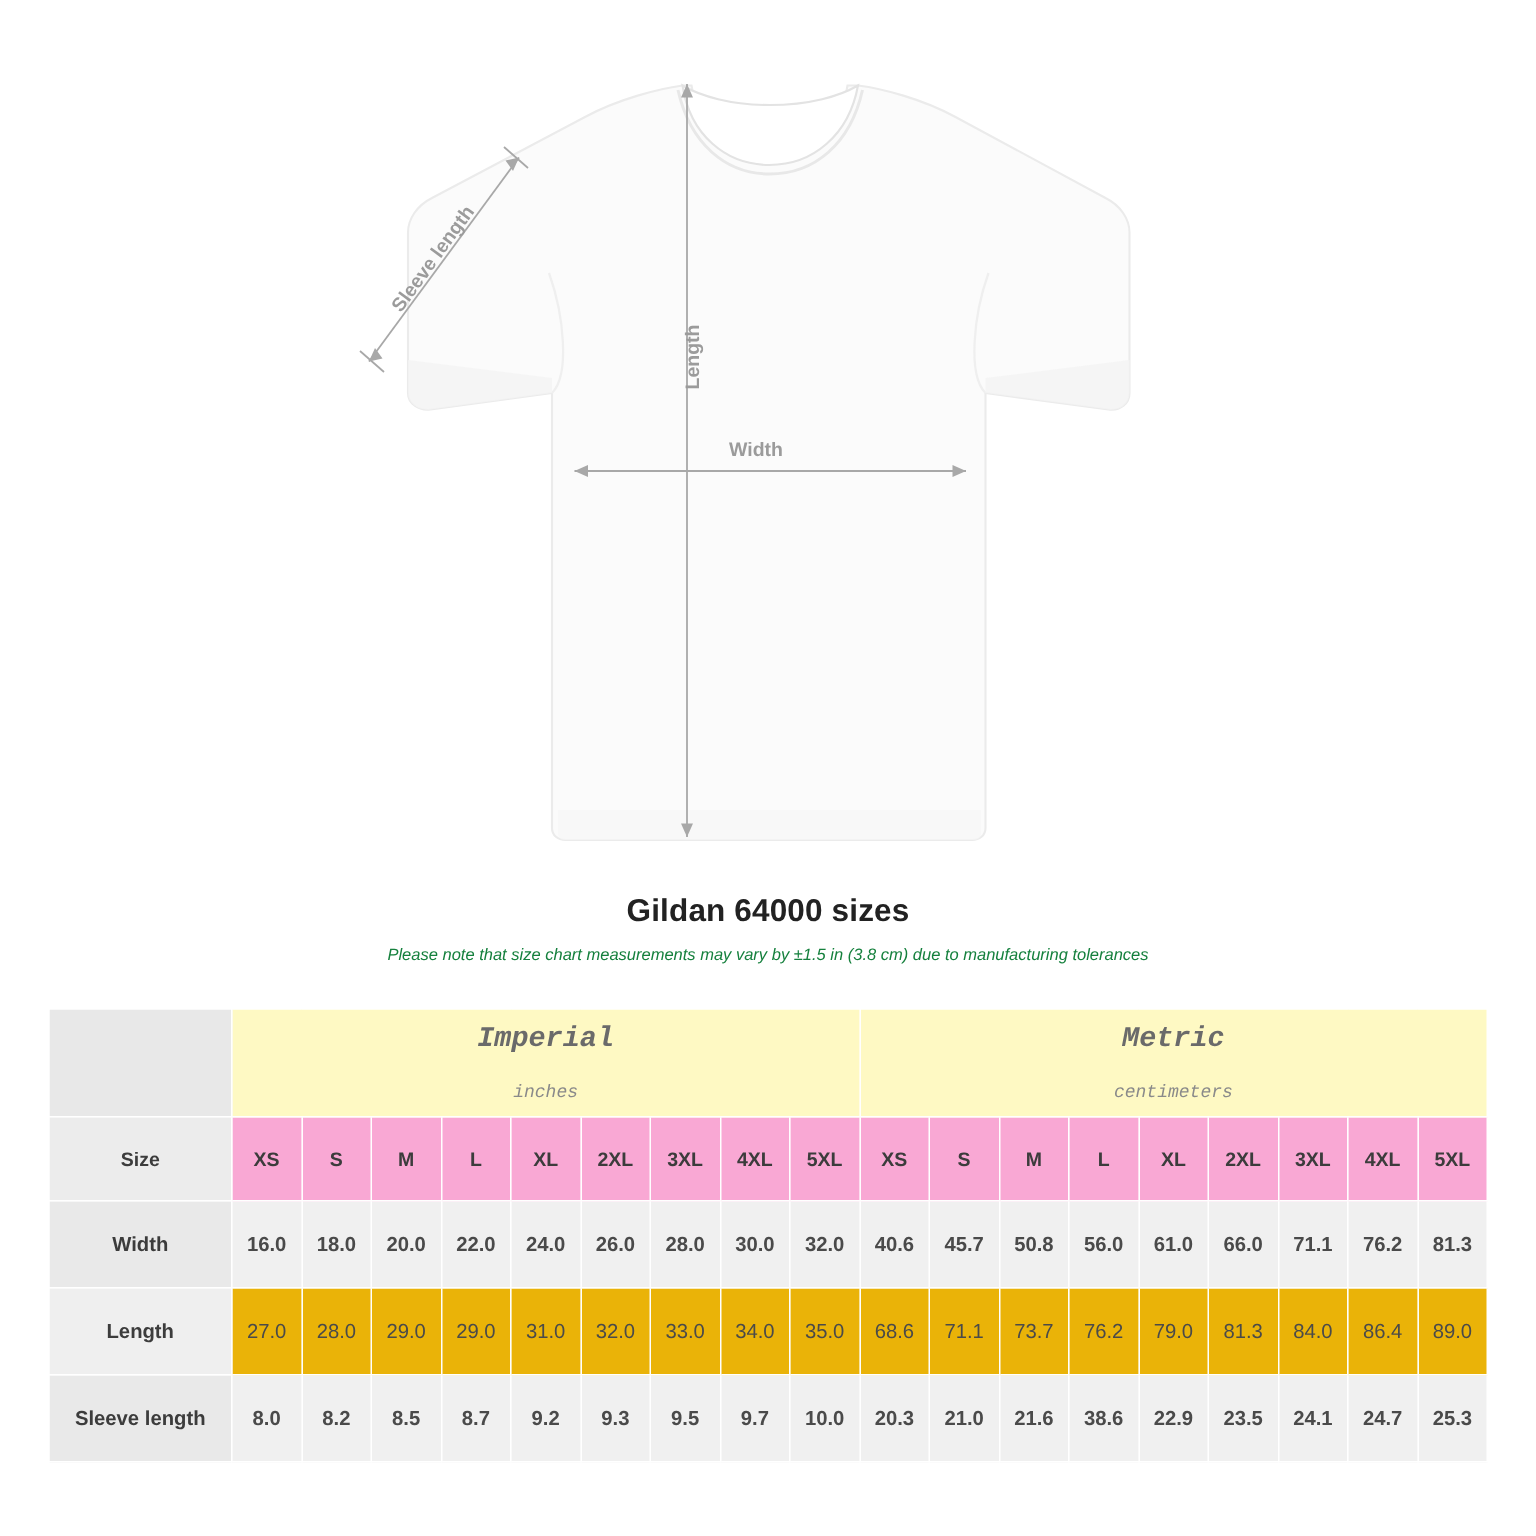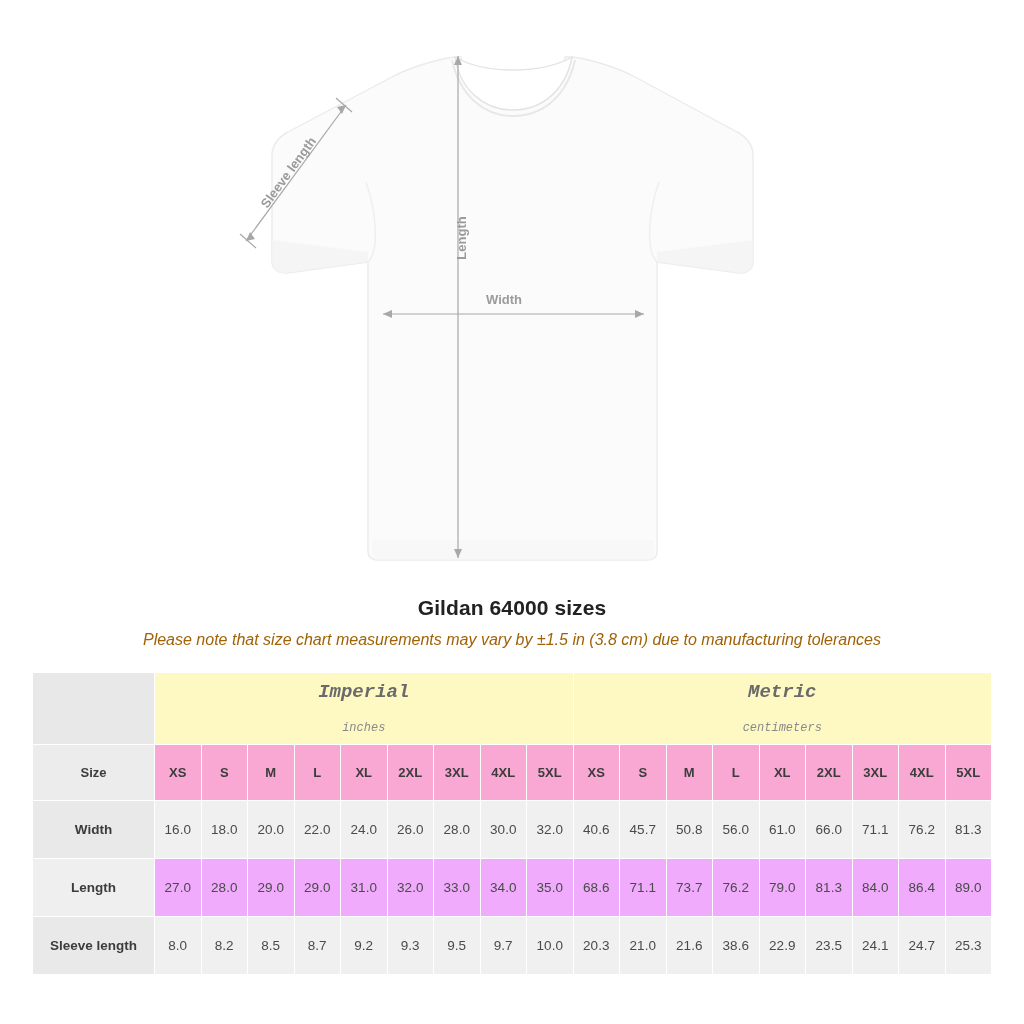--- a/index.html
+++ b/index.html
@@ -33,23 +33,23 @@
   }
   .chart-title {
     font-size: 21px;
     font-weight: bold;
     color: #222222;
     margin: 0;
     letter-spacing: 0.1px;
   }
   .chart-note {
     margin-top: 11px;
-    font-size: 16px;
+    font-size: 11px;
     font-style: italic;
-    color: #a16207;
+    color: #15803d;
   }
 
   
   .table-wrap {
     position: absolute;
     left: 32px; top: 672px;
     width: 960px;
   }
   table.size-table {
     border-collapse: collapse;
@@ -95,22 +95,22 @@
     background: #ececec;
     font-size: 13px;
     font-weight: bold;
     color: #3c3c3c;
   }
   .data-row td {
     height: 58px;
     font-size: 13.5px;
     color: #4a4a4a;
   }
-  .data-row.odd td { background: #f0f0f0; }
-  .data-row.even td { background: #f0abfc; }
+  .data-row.odd td { background: #f0f0f0; font-weight: bold; }
+  .data-row.even td { background: #eab308; }
   .data-row td.rowlabel {
     font-size: 13.5px;
     font-weight: bold;
     color: #3c3c3c;
   }
   .data-row.odd td.rowlabel { background: #e9e9e9; }
   .data-row.even td.rowlabel { background: #efefef; }
   .rowlabel { width: 122px; }
 </style>
 </head>

